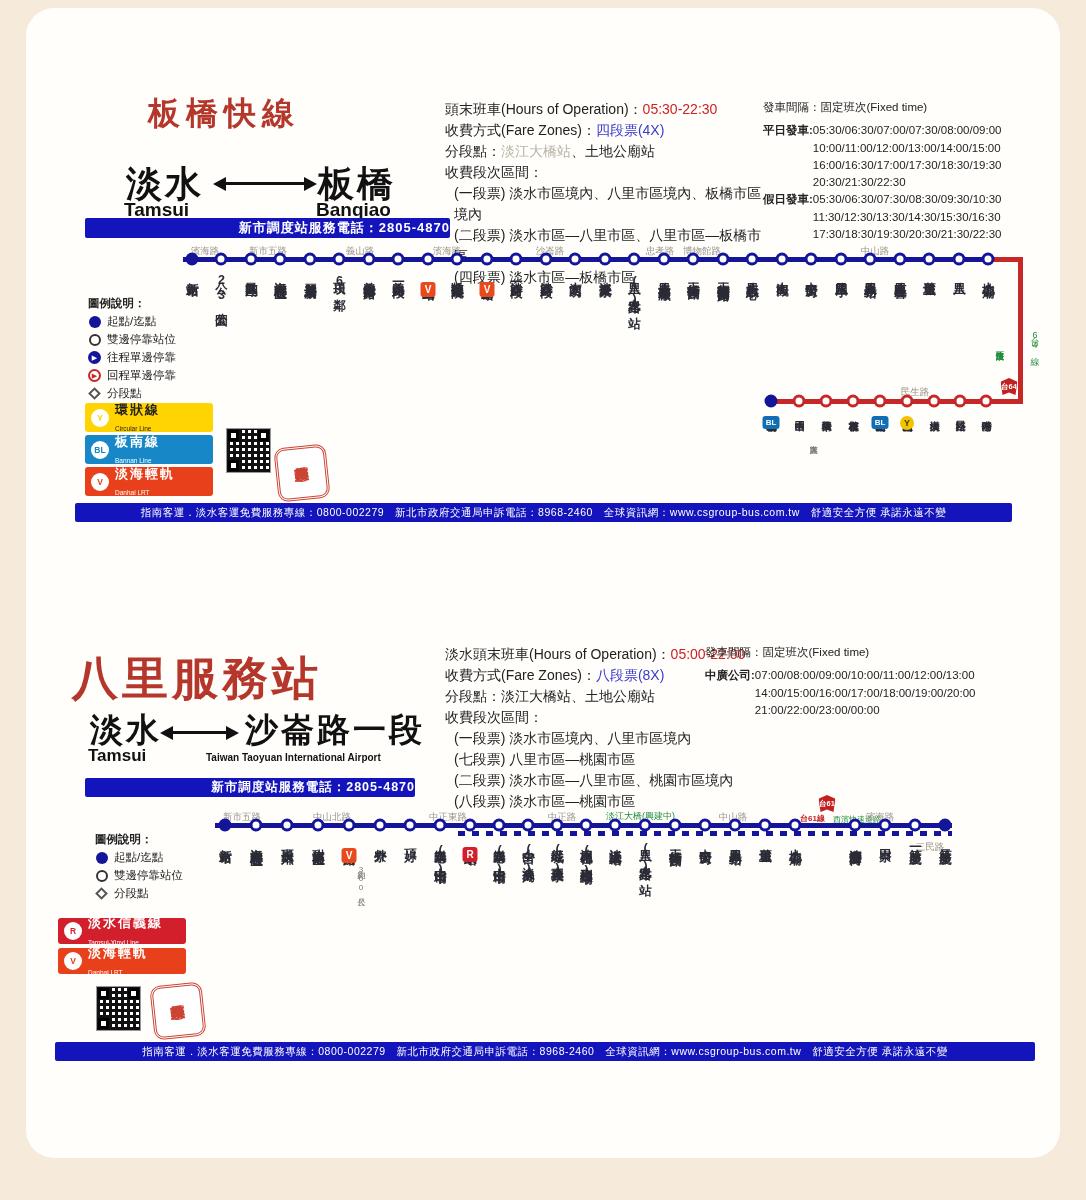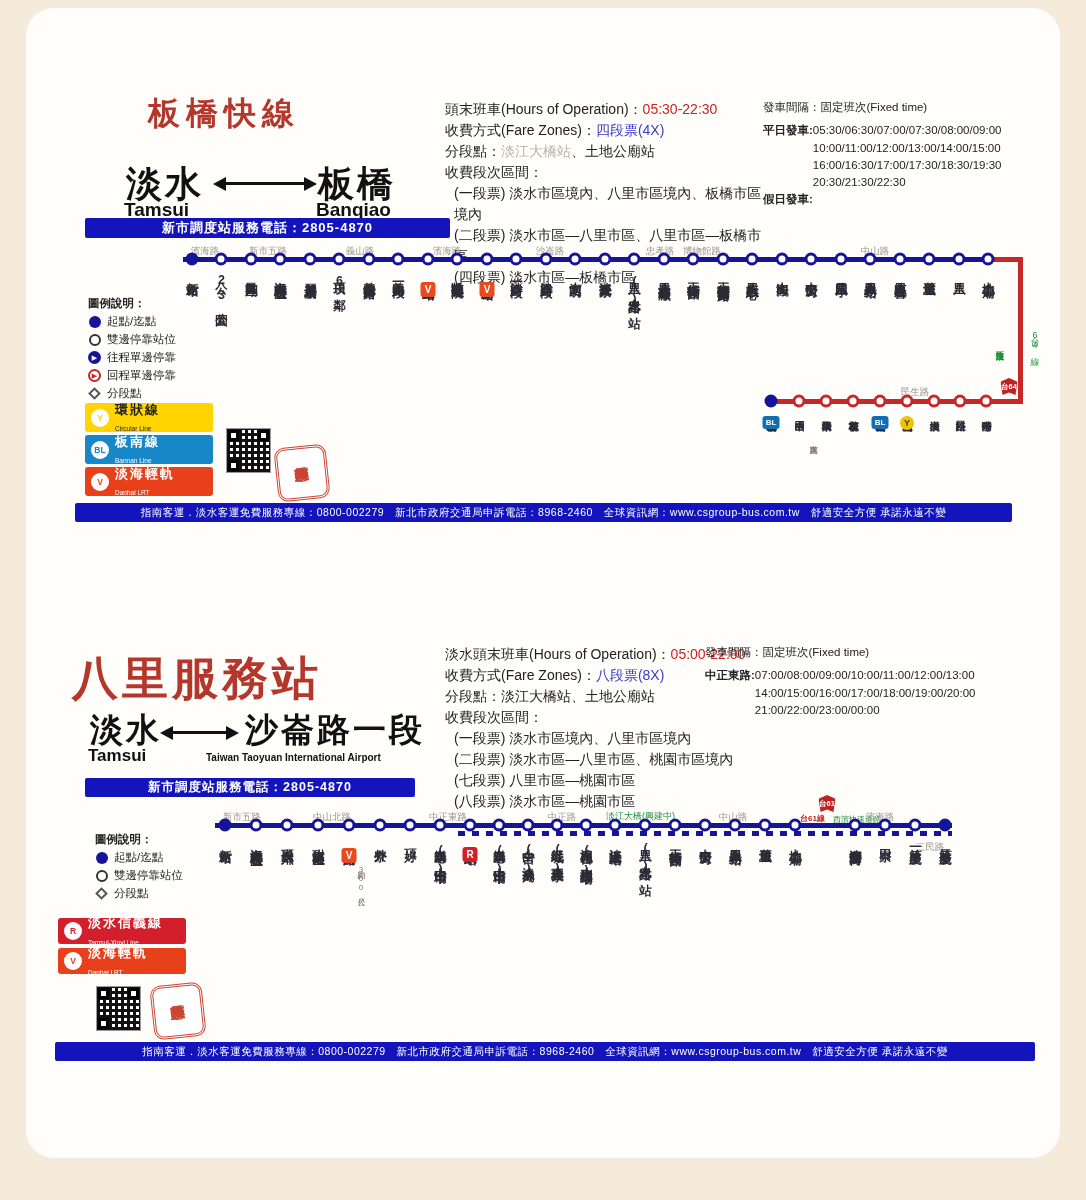--- a/index.html
+++ b/index.html
@@ -9,21 +9,21 @@
   .abs { position:absolute; }
 
   .route-title { font-weight:bold; color:#b5372b; letter-spacing:6px; }
   .fromto { font-weight:bold; color:#111; letter-spacing:3px; }
   .fromto-en { font-weight:bold; color:#111; }
   .arrow { height:3px; background:#111; position:relative; }
   .arrow:before, .arrow:after { content:""; position:absolute; top:-5px; border-top:7px solid transparent; border-bottom:7px solid transparent; }
   .arrow:before { left:-12px; border-right:13px solid #111; }
   .arrow:after  { right:-12px; border-left:13px solid #111; }
 
-  .bluebar { background:#1414bd; color:#fff; text-align:center; font-size:13px; font-weight:bold; line-height:20px; letter-spacing:1px; border-radius:2px; }
+  .bluebar { background:#1414bd; color:#fff; text-align:right; font-size:13px; font-weight:bold; line-height:20px; letter-spacing:1px; border-radius:2px; }
   .footerbar { background:#1414bd; color:#fff; text-align:center; font-size:10.5px; line-height:19px; letter-spacing:0.5px; border-radius:2px; white-space:nowrap; overflow:hidden; }
 
   .info { font-size:14px; color:#222; line-height:1.5; }
   .info .red { color:#cc2222; }
   .info .blue { color:#3a3acc; }
   .info .gray { color:#b9b2a6; }
   .info .zone { padding-left:9px; }
 
   .sched { font-size:11.5px; color:#222; line-height:1.5; }
   .srow { display:flex; }
@@ -107,20 +107,21 @@
       <div class="zone">(四段票) 淡水市區—板橋市區</div>
     </div>
   <div class="abs sched" style="left:763px; top:99px; width:320px;" id="r1-sched">
       <div style="margin-bottom: 6px;">發車間隔：固定班次(Fixed time)</div>
       <div class="srow">
         <span class="slabel">平日發車:</span>
         <span class="slines">05:30/06:30/07:00/07:30/08:00/09:00<br>10:00/11:00/12:00/13:00/14:00/15:00<br>16:00/16:30/17:00/17:30/18:30/19:30<br>20:30/21:30/22:30</span>
       </div>
       <div class="srow">
         <span class="slabel">假日發車:</span>
+        <span class="slines">05:30/06:30/07:30/08:30/09:30/10:30<br>11:30/12:30/13:30/14:30/15:30/16:30<br>17:30/18:30/19:30/20:30/21:30/22:30</span>
       </div>
     </div>
 
   <div id="r1-map">
     <div class="rline" style="left:183px; top:257px; width:808px;"></div>
     <div class="rline-red" style="left:988px; top:257px; width:35px; height:5px;"></div>
     <div class="rline-red" style="left:1018px; top:257px; width:5px; height:147px;"></div>
     <div class="rline-red" style="left:769px; top:399px; width:254px; height:5px;"></div>
     <div class="gvert" style="left:996px; top:345px;">西濱快速道路</div>
     <div class="gvert" style="left:1030px; top:330px; font-size:9px;">台64線</div>
@@ -365,28 +366,28 @@
   <div class="abs fromto-en" style="left:88px; top:746px; font-size:17px;">Tamsui</div>
   <div class="abs fromto-en" style="left:206px; top:752px; font-size:10px;">Taiwan Taoyuan International Airport</div>
   <div class="abs bluebar" style="left:85px; top:778px; width:330px; height:19px; line-height:19px; font-size:12.5px;">新市調度站服務電話：2805-4870</div>
 
   <div class="abs info" style="left:445px; top:644px; width:320px;" id="r2-info">
       <div>淡水頭末班車(Hours of Operation)：<span class="red">05:00-22:00</span></div>
       <div>收費方式(Fare Zones)：<span class="blue">八段票(8X)</span></div>
       <div>分段點：淡江大橋站、土地公廟站</div>
       <div>收費段次區間：</div>
       <div class="zone">(一段票) 淡水市區境內、八里市區境內</div>
+      <div class="zone">(七段票) 八里市區—桃園市區</div>
       <div class="zone">(二段票) 淡水市區—八里市區、桃園市區境內</div>
-      <div class="zone">(七段票) 八里市區—桃園市區</div>
       <div class="zone">(八段票) 淡水市區—桃園市區</div>
     </div>
   <div class="abs sched" style="left:705px; top:644px; width:360px;" id="r2-sched">
       <div style="margin-bottom: 6px;">發車間隔：固定班次(Fixed time)</div>
       <div class="srow">
-        <span class="slabel">中正東路:</span>
+        <span class="slabel">中廣公司:</span>
         <span class="slines">07:00/08:00/09:00/10:00/11:00/12:00/13:00<br>14:00/15:00/16:00/17:00/18:00/19:00/20:00<br>21:00/22:00/23:00/00:00</span>
       </div>
     </div>
 
   <div id="r2-map">
     <div class="rline" style="left:215px; top:823px; width:737px;"></div>
     <div class="rline-dash" style="left:458px; top:831px; width:494px;"></div>
     <div class="green-note" style="left:588px; top:810px;margin-left:18px;">淡江大橋(興建中)</div>
     <div class="shield" style="left:827px; top:795px;">台61</div>
     <div class="shield-cap" style="left:800px; top:813px;">台61線</div>

